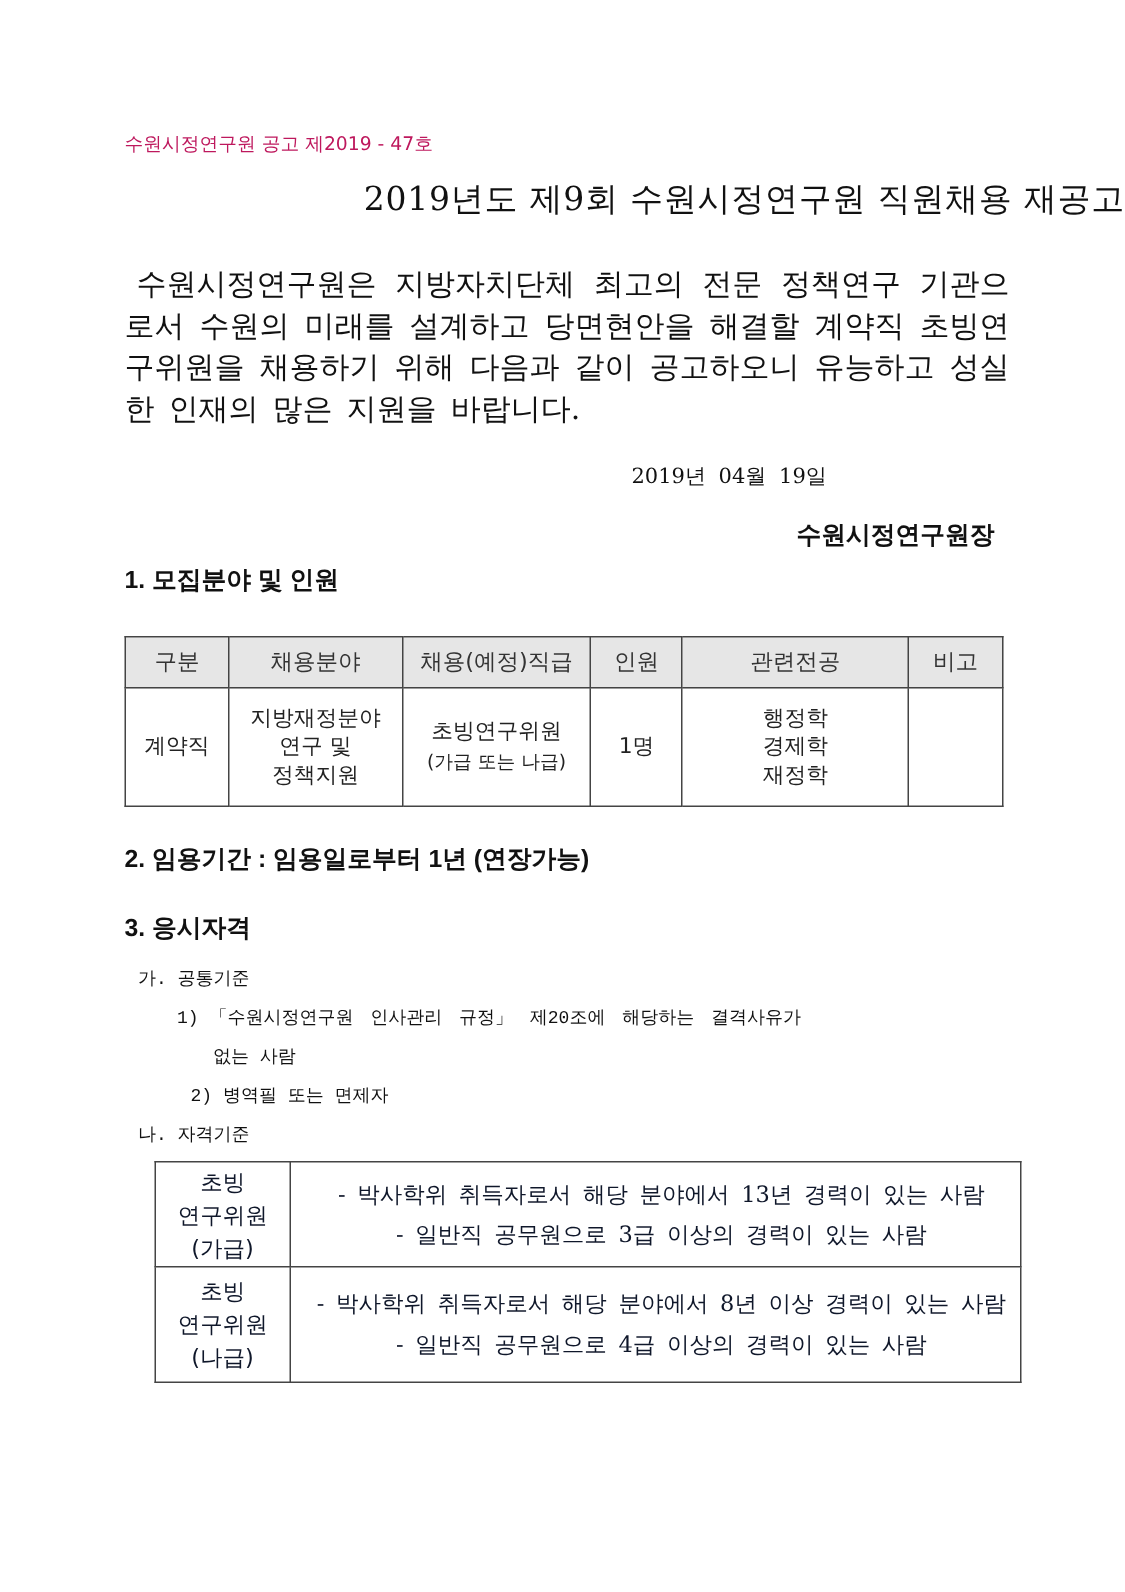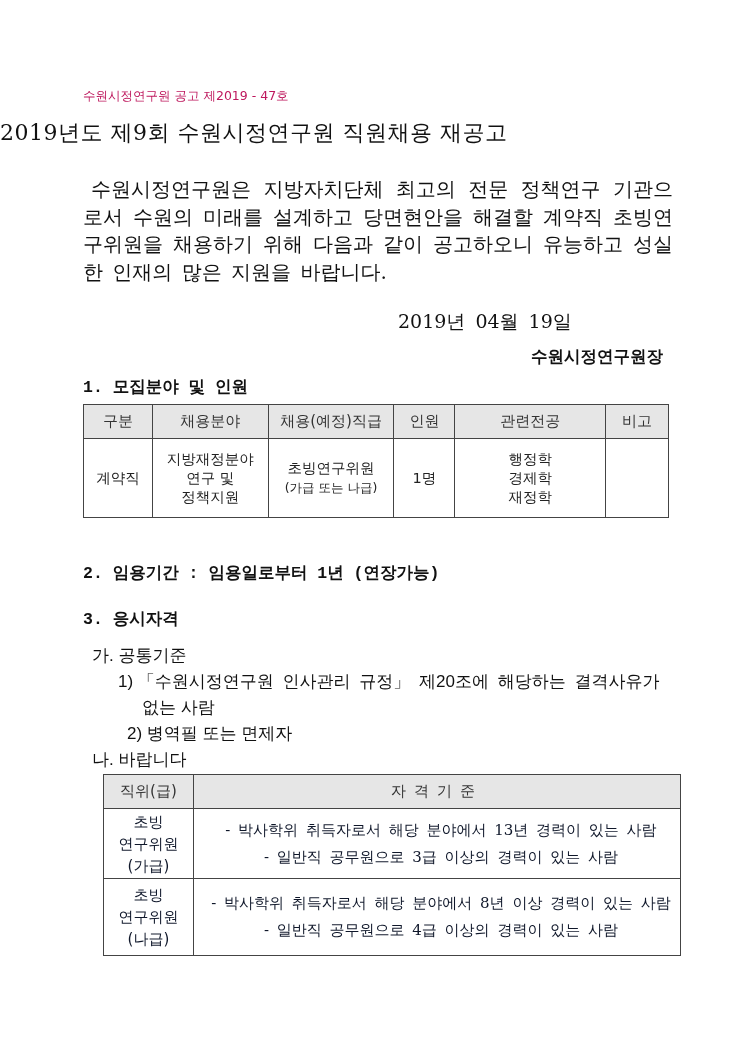--- a/index.html
+++ b/index.html
@@ -1,31 +1,31 @@
 <!DOCTYPE html>
 <html><head>
 <meta charset="utf-8">
 <style>
   html, body { margin: 0; padding: 0; background: #ffffff; }
   body { width: 750px; height: 1061px; position: relative; overflow: hidden;
          font-family: "DejaVu Serif", "Liberation Serif", serif; color: #111; }
   .abs { position: absolute; white-space: nowrap; }
   .docno { left: 83px; top: 88px; font-size: 12.5px; font-family: "DejaVu Sans", sans-serif; color: #be185d; }
-  .title { left: 0; width: 750px; top: 118px; text-align: left; font-size: 22px; letter-spacing: 0.5px; }
+  .title { left: 0; width: 750px; top: 118px; text-align: right; font-size: 22px; letter-spacing: 0.5px; }
   .intro { left: 83px; width: 590px; top: 176px; font-size: 20px; line-height: 27.5px; white-space: normal;
            text-align: justify; word-spacing: 3px; }
   .intro p { margin: 0; text-indent: 8px; }
-  .date { left: 398px; top: 309px; font-size: 19px; word-spacing: 4px; }
+  .date { left: 421px; top: 309px; font-size: 14px; word-spacing: 4px; }
   .org { right: 87px; top: 346px; font-size: 16.5px; font-weight: bold; font-family: "DejaVu Sans", sans-serif; }
-  .section { left: 83px; font-size: 16.5px; font-weight: bold; font-family: Liberation Mono, monospace; }
-  .sub { font-size: 17px; font-family: Liberation Sans, sans-serif; }
+  .section { left: 83px; font-size: 16.5px; font-weight: bold; font-family: Liberation Sans, sans-serif; }
+  .sub { font-size: 12px; font-family: Liberation Mono, monospace; }
   table { border-collapse: collapse; position: absolute; font-family: "DejaVu Sans", sans-serif; }
   td, th { border: 1.5px solid #444; text-align: center; vertical-align: middle; font-weight: normal; padding: 0; }
   th { background: #e6e6e6; color: #333; font-size: 15px; }
-  .t1 { left: 83px; top: 404px; width: 586px; }
+  .t1 { left: 83px; top: 424px; width: 586px; }
   .t1 th { height: 33px; }
   .t1 td { height: 78px; font-size: 14.5px; line-height: 19px; color: #222; }
   .t1 .small { font-size: 12.5px; }
   .t2 { left: 103px; top: 774px; width: 578px; }
   .t2 th { height: 33px; letter-spacing: 8px; }
   .t2 th.first { letter-spacing: 0; }
   .t2 td { font-size: 15px; color: #0f172a; }
   .t2 td.pos { line-height: 22px; }
   .t2 td.crit { text-align: center; padding-left: 8px; line-height: 27px; font-family: "DejaVu Serif", serif; word-spacing: 3px; }
   .t2 tr.r1 td { height: 69px; }
@@ -96,32 +96,28 @@
   <span>1)</span>
   <span style="word-spacing:4px;">「수원시정연구원 인사관리 규정」 제20조에 해당하는 결격사유가</span>
 </div>
 <div class="abs sub" style="left:142px; top:696px;">없는 사람</div>
 
 <div class="abs sub" style="left:127px; top:722px;text-align:right;">
   <span>2)</span>
   <span>병역필 또는 면제자</span>
 </div>
 
-<div class="abs sub" style="left:92px; top:748px;">나. 바랍니다</div>
+<div class="abs sub" style="left:92px; top:748px;">나. 자격기준</div>
 
 <table class="t2">
   <colgroup>
       <col style="width:90px">
       <col style="width:488px">
     </colgroup>
   <tbody>
-      <tr>
-    <th class="first">직위(급)</th>
-    <th>자격기준</th>
-  </tr>
   <tr class="r1">
     <td class="pos">
       <div>초빙</div>
       <div>연구위원</div>
       <div>(가급)</div>
     </td>
     <td class="crit">
       <div>- 박사학위 취득자로서 해당 분야에서 13년 경력이 있는 사람</div>
       <div>- 일반직 공무원으로 3급 이상의 경력이 있는 사람</div>
     </td>

